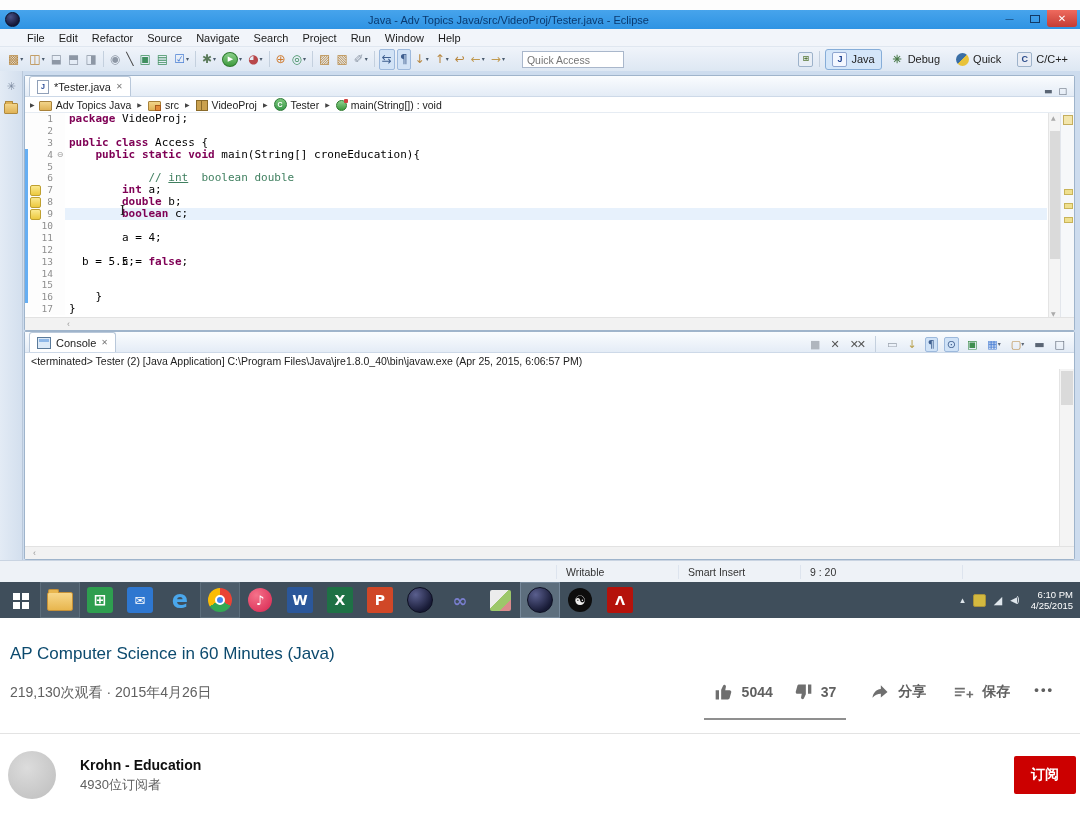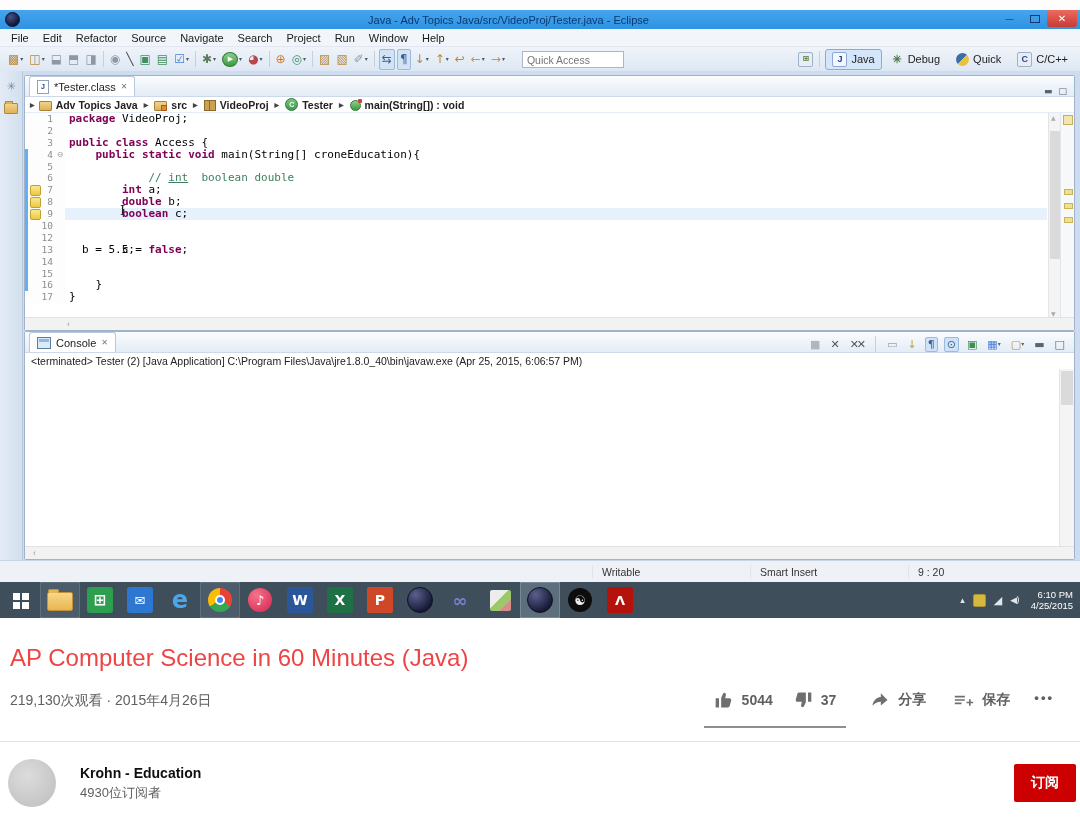--- a/index.html
+++ b/index.html
@@ -13,21 +13,21 @@
   .eclipse-logo{width:13px;height:13px;border-radius:50%;margin-left:5px;flex:none;
     background:radial-gradient(circle at 35% 30%,#4a5286,#14183a 70%);border:1px solid #0c1029;}
   .tb-title{flex:1;text-align:center;font-size:11px;color:#0a3a70;white-space:nowrap;overflow:hidden;}
   .win-controls{display:flex;align-items:flex-start;margin-right:3px;height:19px;}
   .wc{width:25px;height:15px;margin-top:1px;display:flex;align-items:center;justify-content:center;
       font-size:9px;color:#123a66;font-family:"DejaVu Sans",sans-serif;}
   .wc-restore-box{width:8px;height:6px;border:1px solid #123a66;background:transparent;}
   .wc-close{width:30px;height:17px;margin-top:0;background:linear-gradient(#ef6a5e,#c43c34);
       border-radius:0 0 3px 3px;color:#fff;font-size:10px;}
   .menubar{position:absolute;top:29px;left:0;right:0;height:17px;background:#f2f5fa;
-    border-bottom:1px solid #e0e7f0;display:flex;align-items:center;padding-left:4px;}
+    border-bottom:1px solid #e0e7f0;display:flex;align-items:center;padding-left:20px;}
   .menu-item{font-size:11px;color:#1a1a1a;padding:0 7px;}
   .toolbar{position:absolute;top:47px;left:0;right:0;height:24px;
     background:linear-gradient(#f0f4fa,#dde7f3);border-bottom:1px solid #c3cfdf;
     display:flex;align-items:center;padding:0 5px;}
   .tbi{height:19px;display:inline-flex;align-items:center;padding:0 2px;margin:0 1px;
     font-family:"DejaVu Sans",sans-serif;font-size:12px;line-height:1;}
   .tbi.boxed{background:#d2e3f6;border:1px solid #9db9dc;border-radius:2px;}
   .tbi .dd{font-size:6px;color:#4a5a6c;margin-left:1px;}
   .tsep{width:1px;height:16px;background:#c4d0de;margin:0 3px;flex:none;}
   .runc{width:13px;height:13px;border-radius:50%;background:linear-gradient(#8bd08b,#3d9a3d);
@@ -71,21 +71,21 @@
     border-bottom:none;border-radius:3px 3px 0 0;display:flex;align-items:center;gap:5px;
     font-size:11px;color:#222;}
   .file-icon{width:10px;height:12px;background:#fff;border:1px solid #90a0b8;font-size:7px;
     color:#1b3f8f;font-weight:bold;display:flex;align-items:center;justify-content:center;}
   .console-icon{width:12px;height:10px;border:1px solid #5a7a9a;background:#dceaf8;position:relative;}
   .console-icon::before{content:"";position:absolute;top:1px;left:1px;right:1px;height:3px;background:#8fb8e8;}
   .tab-close{font-size:8px;color:#777;font-family:"DejaVu Sans",sans-serif;}
   .view-ctrl{margin-left:auto;display:flex;align-items:center;gap:6px;padding-right:7px;
     font-family:"DejaVu Sans",sans-serif;font-size:9px;color:#5a6574;}
   .breadcrumb{height:15px;border-bottom:1px solid #e6ecf3;display:flex;align-items:center;
-    font-size:10.5px;color:#222;padding-left:5px;font-weight:bold;}
+    font-size:10.5px;color:#222;padding-left:5px;}
   .bc-lead{font-size:6px;color:#444;margin-right:4px;}
   .bc-item{display:flex;align-items:center;gap:4px;}
   .bc-sep{font-size:6px;color:#444;margin:0 6px;}
   .bc-ic{width:11px;height:11px;position:relative;flex:none;}
   .bc-java-project-icon,.bc-source-folder-icon{width:11px;height:8px;margin-top:2px;
     background:linear-gradient(#f2d489,#dfb256);border:1px solid #a8823a;border-radius:1px;}
   .bc-source-folder-icon::after{content:"";position:absolute;right:-1px;bottom:-1px;width:4px;height:4px;
     background:#e28a3a;border:1px solid #a85a1a;}
   .bc-package-icon{background:#caa14f;border:1px solid #8a6a2a;width:10px;height:9px;margin-top:1px;}
   .bc-package-icon::before{content:"";position:absolute;left:4px;top:0;bottom:0;width:1px;background:#8a6a2a;}
@@ -124,21 +124,21 @@
     border-top:1px solid #e2e2e2;display:flex;align-items:center;}
   .harrow{color:#999;font-size:9px;line-height:1;}
   
   .cstatus{height:15px;font-size:10.5px;color:#222;padding:2px 0 0 6px;white-space:nowrap;overflow:hidden;}
   .cbody{position:absolute;top:37px;left:0;right:0;bottom:12px;background:#fff;}
   .ci{display:inline-flex;align-items:center;font-family:"DejaVu Sans",sans-serif;
     font-size:11px;padding:1px 2px;line-height:1;}
   .ci.boxed{background:#cfe2f7;border:1px solid #9db9dc;border-radius:2px;}
   
   .statusbar{position:absolute;left:0;right:0;bottom:0;height:21px;background:#eef2f7;
-    border-top:1px solid #c9d4e2;display:flex;align-items:center;font-size:10.5px;color:#333;gap:36px;}
+    border-top:1px solid #c9d4e2;display:flex;align-items:center;font-size:10.5px;color:#333;}
   .sb-spacer{width:556px;flex:none;}
   .sb-cell{width:112px;flex:none;padding-left:9px;border-left:1px solid #dde4ee;height:14px;line-height:14px;}
   .sb-div{width:1px;height:14px;background:#dde4ee;margin-left:40px;}
   
   .taskbar{position:absolute;top:582px;left:0;right:0;height:36px;background:#3f4e5b;
     display:flex;align-items:stretch;}
   .tb-cell{width:40px;display:flex;align-items:center;justify-content:center;flex:none;}
   .tb-cell.open{background:#4c5c6a;box-shadow:inset 0 0 0 1px #5d6e7c;}
   .tb-cell.active{background:#5d6e7d;box-shadow:inset 0 0 0 1px #76889a;}
   .winlogo{width:7px;height:7px;background:#fff;box-shadow:9px 0 #fff,0 9px #fff,9px 9px #fff;
@@ -172,21 +172,21 @@
   .app-adobe{background:#b5120b;border-radius:2px;}.app-adobe::before{content:"Λ";font-size:13px;}
   .tray{margin-left:auto;display:flex;align-items:center;gap:8px;padding-right:7px;}
   .tray-ic{font-family:"DejaVu Sans",sans-serif;font-size:9px;color:#dfe6ec;display:inline-flex;}
   .tr-show-hidden-icons-icon::before{content:"▴";}
   .tr-update-icon{width:11px;height:11px;background:#d4b93f;border-radius:2px;border:1px solid #a8923a;}
   .tr-network-icon::before{content:"◢";font-size:11px;}
   .tr-volume-icon::before{content:"◀)";letter-spacing:-1px;}
   .tray-time{text-align:right;font-size:9.5px;line-height:11px;color:#fff;padding-left:4px;}
   
   .yt{position:absolute;top:620px;left:0;right:0;bottom:0;background:#fff;}
-  .yt-title{margin:24px 24px 12px 10px;font-size:24px;font-weight:400;color:#ef4444;}
+  .yt-title{margin:24px 24px 12px 10px;font-size:17px;font-weight:400;color:#0c4a6e;}
   .yt-meta-row{display:flex;align-items:flex-start;margin:14px 20px 0 10px;}
   .yt-views{font-size:14px;color:#606060;padding-top:6px;}
   .yt-actions{margin-left:auto;display:flex;align-items:flex-start;color:#606060;}
   .act{display:flex;align-items:center;gap:8px;font-size:14px;font-weight:bold;color:#606060;
     padding:4px 10px;}
   .like-group{display:flex;border-bottom:2px solid #8f8f8f;padding-bottom:12px;}
   .act svg{fill:#6f6f6f;}
   .more-dots{letter-spacing:2px;font-size:13px;padding:4px 6px 4px 14px;color:#606060;font-weight:bold;}
   .yt-divider{height:1px;background:#e3e3e3;margin-top:13px;}
   .channel-row{display:flex;align-items:center;margin-top:17px;padding:0 4px 0 8px;}
@@ -360,21 +360,21 @@
           <span class="fv">✳</span>
           <span class="fv">
               <span class="fv-folder"></span>
             </span>
         </div>
 
         <div class="panel editor-panel">
           <div class="ptabbar">
             <span class="ptab">
               <span class="file-icon">J</span>
-              <span>*Tester.class</span>
+              <span>*Tester.java</span>
               <span class="tab-close">✕</span>
             </span>
             <span class="view-ctrl">
               <span>▬</span>
               <span>□</span>
             </span>
           </div>
           <div class="breadcrumb" id="breadcrumb">
               <span class="bc-lead">▶</span>
               <span class="bc-item">
@@ -469,20 +469,27 @@
                     <span class="fold"></span>
                   </span>
                   <span class="code-text"><span class="tok-pl">        </span><span class="tok-kw">boolean</span><span class="tok-pl"> c;</span></span>
                 </span>
                 <span class="code-row" style="display: flex;">
                   <span class="gutter in-range">
                     <span class="lnum">10</span>
                     <span class="fold"></span>
                   </span>
                   <span class="code-text"></span>
+                </span>
+                <span class="code-row" style="display: flex;">
+                  <span class="gutter in-range">
+                    <span class="lnum">11</span>
+                    <span class="fold"></span>
+                  </span>
+                  <span class="code-text"><span class="tok-pl">        a = 4;</span></span>
                 </span>
                 <span class="code-row" style="display: flex; flex-direction: column;">
                   <span class="gutter in-range">
                     <span class="lnum">12</span>
                     <span class="fold"></span>
                   </span>
                   <span class="code-text"><span class="tok-pl">        b = 5.5;</span></span>
                 </span>
                 <span class="code-row" style="display: flex;">
                   <span class="gutter in-range">

